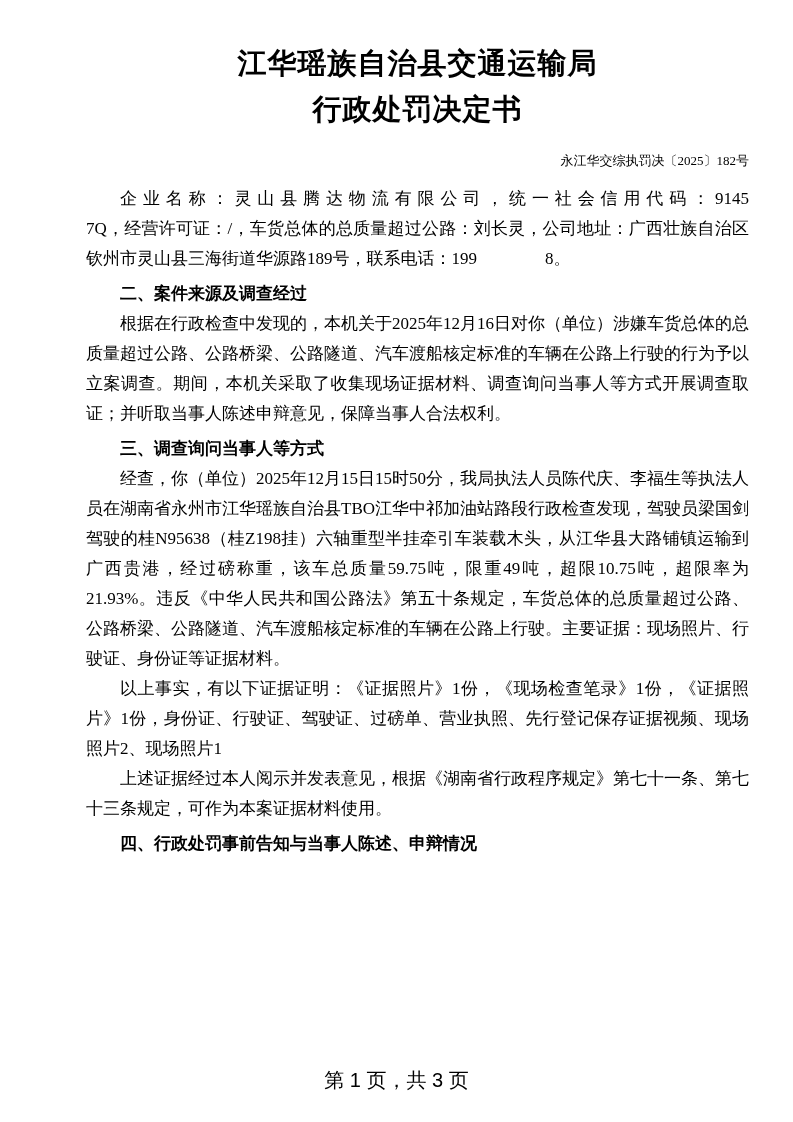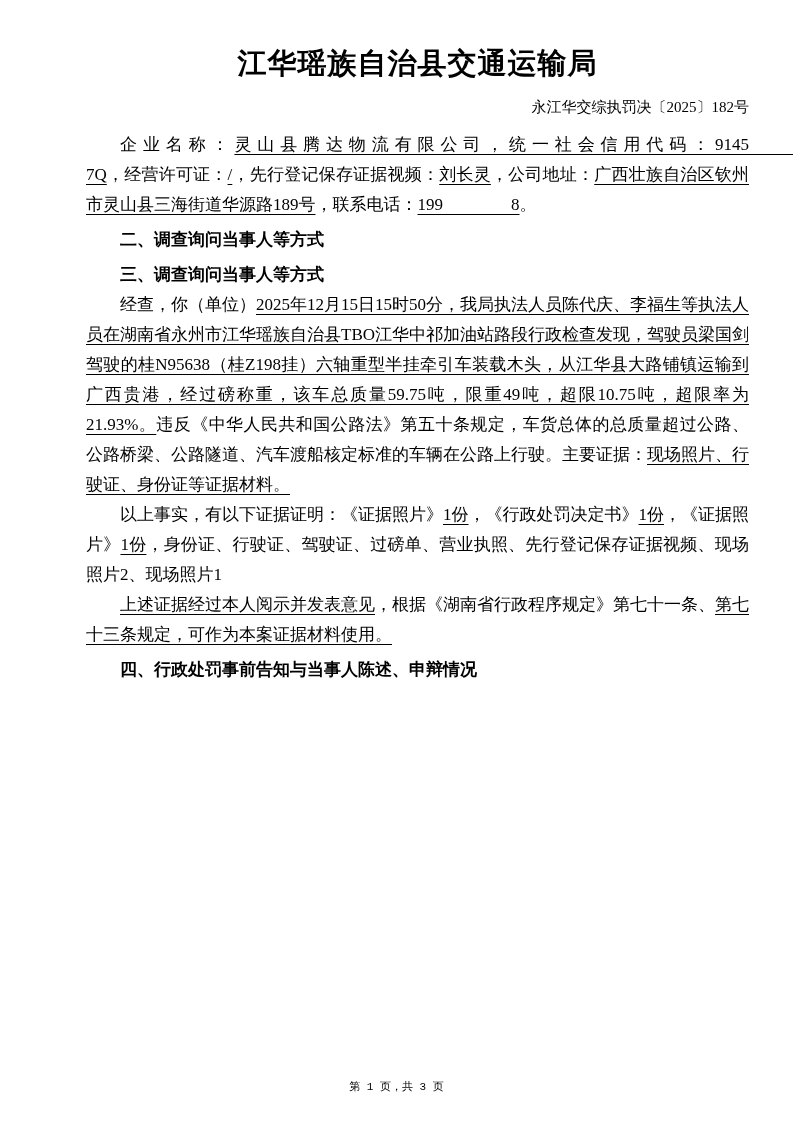--- a/index.html
+++ b/index.html
@@ -18,65 +18,66 @@
   .title {
     text-align: center;
     font-weight: bold;
     font-size: 29px;
     line-height: 46px;
     letter-spacing: 1px;
     font-family: "Liberation Serif", serif;
   }
   .doc-number {
     text-align: right;
-    font-size: 15px;
+    font-size: 13px;
     line-height: 22px;
-    margin-top: 10px;
+    margin-top: 18px;
   }
   .body {
     margin-top: 12px;
     font-size: 17px;
     line-height: 30px;
     text-align: justify;
   }
   .heading {
     font-weight: bold;
     text-indent: 2em;
     margin-top: 5px;
     font-family: "Liberation Sans", sans-serif;
     font-size: 17px;
   }
   .para {
     text-indent: 2em;
     margin: 0;
   }
   .u {
-    text-decoration: underline;
     text-underline-offset: 4px;
     text-decoration-thickness: 1px;
   }
   .footer {
     position: absolute;
     bottom: 28px;
     left: 0;
     right: 0;
     text-align: center;
-    font-size: 11px;
-    font-family: Liberation Mono, monospace;
+    font-size: 20px;
+    font-family: Liberation Sans, sans-serif;
   }
 </style>
 </head>
 <body>
 
 <div class="page">
   <div class="title">江华瑶族自治县交通运输局</div>
+  <div class="title">行政处罚决定书</div>
   <div class="doc-number">永江华交综执罚决〔2025〕182号</div>
   <div class="body">
-      <div class="para"><span>企业名称：</span><span class="u">灵山县腾达物流有限公司，统一社会信用代码：</span><span class="u">9145　　　　　　　7Q</span><span>，经营许可证：</span><span class="u">/</span><span>，先行登记保存证据视频：</span><span class="u">刘长灵</span><span>，公司地址：</span><span class="u">广西壮族自治区钦州市灵山县三海街道华源路189号</span><span>，联系电话：</span><span class="u">199　　　　8</span><span>。</span></div>
-      <div class="heading">二、调查询问当事人等方式</div>
+      <div class="para"><span>企业名称：</span><span class="u">灵山县腾达物流有限公司，统一社会信用代码：</span><span class="u">9145　　　　　　　7Q</span><span>，经营许可证：</span><span class="u">/</span><span>，车货总体的总质量超过公路：</span><span class="u">刘长灵</span><span>，公司地址：</span><span class="u">广西壮族自治区钦州市灵山县三海街道华源路189号</span><span>，联系电话：</span><span class="u">199　　　　8</span><span>。</span></div>
+      <div class="heading">二、案件来源及调查经过</div>
+      <div class="para"><span>根据在行政检查中发现的，本机关于</span><span class="u">2025年12月16日</span><span>对你（单位）涉嫌车货总体的总质量超过公路、公路桥梁、公路隧道、汽车渡船核定标准的车辆在公路上行驶的行为予以立案调查。期间，本机关</span><span class="u">采取了收集现场证据材料、调查询问当事人等方式</span><span>开展调查取证；并听取当事人陈述申辩意见，保障当事人合法权利。</span></div>
       <div class="heading">三、调查询问当事人等方式</div>
       <div class="para"><span>经查，你（单位）</span><span class="u">2025年12月15日15时50分，我局执法人员陈代庆、李福生等执法人员在湖南省永州市江华瑶族自治县TBO江华中祁加油站路段行政检查发现，驾驶员梁国剑驾驶的桂N95638（桂Z198挂）六轴重型半挂牵引车装载木头，从江华县大路铺镇运输到广西贵港，经过磅称重，该车总质量59.75吨，限重49吨，超限10.75吨，超限率为21.93%。</span><span>违反《中华人民共和国公路法》第五十条规定，车货总体的总质量超过公路、公路桥梁、公路隧道、汽车渡船核定标准的车辆在公路上行驶。主要证据：</span><span class="u">现场照片、行驶证、身份证等证据材料。</span></div>
-      <div class="para"><span>以上事实，有以下证据证明：《证据照片》</span><span class="u">1份</span><span>，《行政处罚决定书》</span><span class="u">1份</span><span>，《证据照片》</span><span class="u">1份</span><span>，身份证、行驶证、驾驶证、过磅单、营业执照、先行登记保存证据视频、现场照片2、现场照片1</span></div>
+      <div class="para"><span>以上事实，有以下证据证明：《证据照片》</span><span class="u">1份</span><span>，《现场检查笔录》</span><span class="u">1份</span><span>，《证据照片》</span><span class="u">1份</span><span>，身份证、行驶证、驾驶证、过磅单、营业执照、先行登记保存证据视频、现场照片2、现场照片1</span></div>
       <div class="para"><span class="u">上述证据经过本人阅示并发表意见</span><span>，根据《湖南省行政程序规定》第七十一条、</span><span class="u">第七十三条规定，可作为本案证据材料使用。</span></div>
       <div class="heading">四、行政处罚事前告知与当事人陈述、申辩情况</div>
     </div>
   <div class="footer">第 1 页，共 3 页</div>
 </div>
 
 </body></html>

